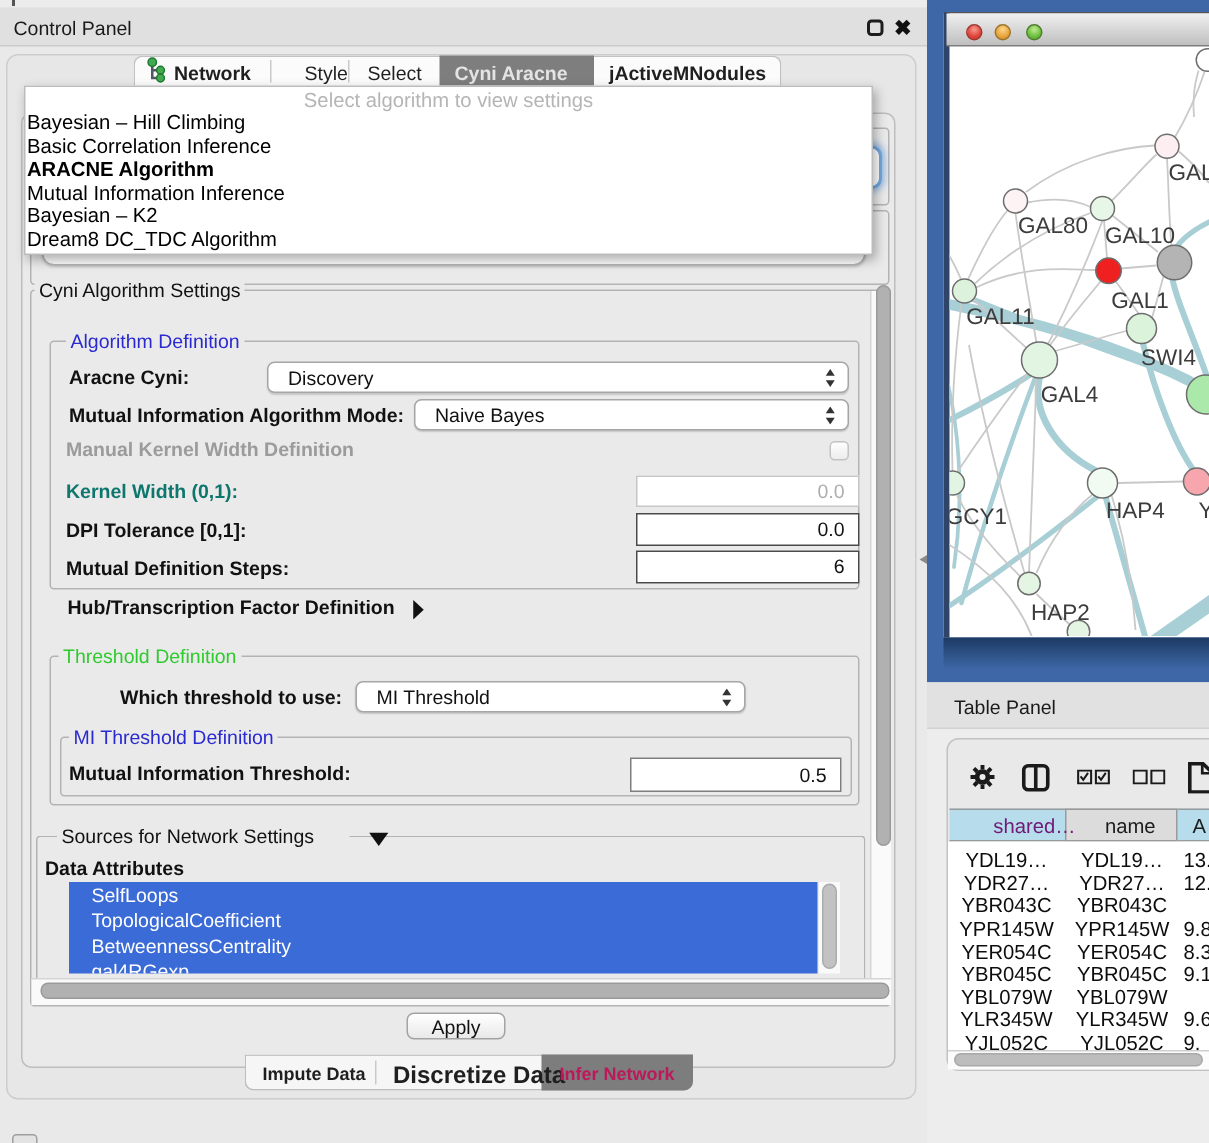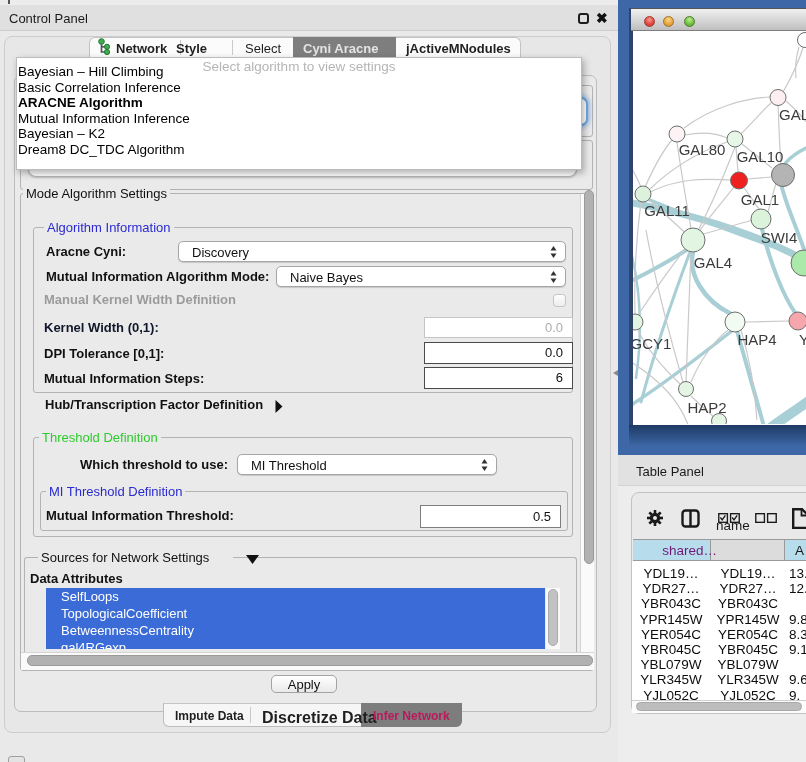--- a/index.html
+++ b/index.html
@@ -35,30 +35,30 @@
 <div class="abs" style="left:180px;top:40px;width:1px;height:15px;background:#c9c9c9"></div>
 <div class="abs" style="left:232px;top:40px;width:1px;height:15px;background:#c9c9c9"></div>
 <svg class="abs" style="left:97px;top:37px" width="14" height="19" viewBox="0 0 14 19">
  <path d="M4.5 6.5 V15 H9" fill="none" stroke="#555566" stroke-width="1.7"></path>
  <path d="M4.5 9.8 H9" fill="none" stroke="#555566" stroke-width="1.7"></path>
  <circle cx="4.5" cy="4.5" r="2.8" fill="#44aa52" stroke="#1e7a30" stroke-width="1"></circle>
  <circle cx="10" cy="9.8" r="2.6" fill="#44aa52" stroke="#1e7a30" stroke-width="1"></circle>
  <circle cx="10" cy="15" r="2.6" fill="#44aa52" stroke="#1e7a30" stroke-width="1"></circle>
 </svg>
 <div class="abs" style="left:116px;top:41px;font-weight:bold;color:#1f1f1f">Network</div>
-<div class="abs" style="left:176px;top:41px;font-weight:bold;color:#1f1f1f">Style</div>
+<div class="abs" style="left:203px;top:41px;font-weight:normal;color:#1f1f1f">Style</div>
 <div class="abs" style="left:245px;top:41px;font-weight:normal;color:#1f1f1f">Select</div>
 <div class="abs" style="left:303px;top:41px;font-weight:bold;color:#e4e4e4">Cyni Aracne</div>
 <div class="abs" style="left:406px;top:41px;font-weight:bold;color:#1f1f1f">jActiveMNodules</div>
 
 <div class="gbox" style="left:20px;top:193px;width:574px;height:478px"></div>
-<div class="gtitle" style="left:23px;top:187px">Mode Algorithm Settings</div>
+<div class="gtitle" style="left:23px;top:187px">Cyni Algorithm Settings</div>
 
 <div class="gbox" style="left:33px;top:227px;width:540px;height:166px"></div>
-<div class="gtitle" style="left:44px;top:221px;color:#2a2ad0">Algorithm Information</div>
+<div class="gtitle" style="left:44px;top:221px;color:#2a2ad0">Algorithm Definition</div>
 
 <div class="lbl" style="left:46px;top:244px">Aracne Cyni:</div>
 <div class="combo" style="left:178px;top:241px;width:388px;height:21px">
     <span class="tx">Discovery</span>
 <svg class="ar" viewBox="0 0 7 12">
       <path d="M3.5 0 L6.5 4.5 H0.5 Z" fill="#333"></path>
       <path d="M3.5 12 L6.5 7.5 H0.5 Z" fill="#333"></path>
     </svg>
   </div>
 
@@ -67,27 +67,27 @@
     <span class="tx">Naive Bayes</span>
 <svg class="ar" viewBox="0 0 7 12">
       <path d="M3.5 0 L6.5 4.5 H0.5 Z" fill="#333"></path>
       <path d="M3.5 12 L6.5 7.5 H0.5 Z" fill="#333"></path>
     </svg>
   </div>
 
 <div class="lbl" style="left:44px;top:292px;color:#9b9b9b">Manual Kernel Width Definition</div>
 <div class="abs" style="left:553px;top:294px;width:13px;height:13px;background:linear-gradient(#fefefe,#ededed);border:1px solid #c3c3c3;border-radius:3.5px"></div>
 
-<div class="lbl" style="left:44px;top:320px;color:#0f172a">Kernel Width (0,1):</div>
+<div class="lbl" style="left:44px;top:320px;color:#0f766e">Kernel Width (0,1):</div>
 <div class="tf" style="left:424px;top:317px;width:149px;height:21px;border:1px solid #c6c6c6;color:#adadad">0.0</div>
 
 <div class="lbl" style="left:44px;top:346px">DPI Tolerance [0,1]:</div>
 <div class="tf" style="left:424px;top:342px;width:149px;height:22px;border:1px solid #4a4a4a;color:#111">0.0</div>
 
-<div class="lbl" style="left:44px;top:371px">Mutual Information Steps:</div>
+<div class="lbl" style="left:44px;top:371px">Mutual Definition Steps:</div>
 <div class="tf" style="left:424px;top:367px;width:149px;height:22px;border:1px solid #4a4a4a;color:#111">6</div>
 
 <div class="lbl" style="left:45px;top:397px">Hub/Transcription Factor Definition</div>
 <svg class="abs" style="left:275px;top:400px" width="8" height="13" viewBox="0 0 8 13">
     <path d="M0.5 0 L7.5 6.5 L0.5 13 Z" fill="#111"></path>
   </svg>
 
 <div class="gbox" style="left:33px;top:437px;width:540px;height:100px"></div>
 <div class="gtitle" style="left:39px;top:431px;color:#2ecb2e">Threshold Definition</div>
 
@@ -127,21 +127,21 @@
 
 <div class="abs" style="left:163px;top:703px;width:299px;height:24px;background:#f6f6f6;border:1px solid #bdbdbd;border-radius:0 0 6px 6px;border-top:1px solid #c6c6c6"></div>
 <div class="abs" style="left:361px;top:703px;width:101px;height:24px;background:#7d7d7d;border-radius:0 0 6px 0"></div>
 <div class="abs" style="left:250px;top:707px;width:1px;height:16px;background:#c9c9c9"></div>
 <div class="abs" style="left:175px;top:709px;font-size:12px;font-weight:bold;color:#1f1f1f">Impute Data</div>
 <div class="abs" style="left:262px;top:709px;font-size:16px;font-weight:bold;color:#1f1f1f">Discretize Data</div>
 <div class="abs" style="left:373px;top:709px;font-size:12px;font-weight:bold;color:#be185d">Infer Network</div>
 
 <div class="abs" style="left:16px;top:57px;width:566px;height:113px;background:#fff;border:1px solid #bcbcbc;box-shadow:2px 3px 7px rgba(0,0,0,.3)"></div>
 <div class="abs" style="left:16px;top:59px;width:566px;text-align:center;font-size:13.5px;color:#b5b5b5">Select algorithm to view settings</div>
-<div class="abs" style="left:18px;top:64px;font-size:13.5px;line-height:15.6px;color:#000">Bayesian – Hill Climbing<br>Basic Correlation Inference<br><b>ARACNE Algorithm</b><br>Mutual Information Inference<br>Bayesian – K2<br>Dream8 DC_TDC Algorithm</div>
+<div class="abs" style="left:18px;top:74px;font-size:13.5px;line-height:15.6px;color:#000">Bayesian – Hill Climbing<br>Basic Correlation Inference<br><b>ARACNE Algorithm</b><br>Mutual Information Inference<br>Bayesian – K2<br>Dream8 DC_TDC Algorithm</div>
 
 <div class="abs" style="left:8px;top:756px;width:17px;height:12px;background:#e3e3e3;border:1px solid #9f9f9f;border-radius:3px"></div>
 
 <div class="abs" style="left:613px;top:370px;width:0;height:0;border-top:3.5px solid transparent;border-bottom:3.5px solid transparent;border-right:5px solid #8a8a8a"></div>
 
 <div class="abs" style="left:618px;top:0;width:188px;height:455px;background:#3d67a6"></div>
 
 <div class="abs" style="left:629px;top:8px;width:177px;height:417px;background:#fff;border-left:4px solid #2e4469;border-top:1px solid #56565a"></div>
 <div class="abs" style="left:631px;top:9px;width:175px;height:22px;background:linear-gradient(#f0f0f0,#bfbfbf);border-bottom:1px solid #7e7e7e"></div>
 <div class="abs" style="left:644px;top:16px;width:11px;height:11px;border-radius:50%;background:radial-gradient(circle at 50% 30%,#f49a90 0%,#e0443a 60%,#c43c32 100%);border:1px solid #9e3830"></div>
@@ -266,21 +266,21 @@
  <rect x="13.75" y="0.75" width="9.5" height="9.5" fill="none" stroke="#1a1a1a" stroke-width="1.5"></rect>
 </svg>
 <svg class="abs" style="left:792px;top:508px" width="14" height="21" viewBox="0 0 14 21">
  <path d="M1.2 1.2 H10 L16 7 V20 H1.2 Z" fill="none" stroke="#1a1a1a" stroke-width="2.4"></path>
  <path d="M9.5 1.2 L9.5 7.5 L16 7.5" fill="none" stroke="#1a1a1a" stroke-width="1.8"></path>
 </svg>
 
 <div class="abs" style="left:633px;top:539px;width:173px;height:22px;background:#b7dcec;border-top:1px solid #9a9a9a;border-bottom:1px solid #9a9a9a"></div>
 <div class="abs" style="left:710px;top:539px;width:75px;height:22px;background:#dcdcdc;border:1px solid #9a9a9a;border-top:1px solid #9a9a9a"></div>
 <div class="abs" style="left:641px;top:543px;width:76px;text-align:right;font-size:13.5px;color:#701a75">shared…</div>
-<div class="abs" style="left:716px;top:518px;width:75px;font-size:13.5px;color:#1c1c1c">name</div>
+<div class="abs" style="left:716px;top:543px;width:75px;text-align:center;font-size:13.5px;color:#1c1c1c">name</div>
 <div class="abs" style="left:795px;top:543px;font-size:13.5px;color:#1c1c1c">A</div>
 
 <div class="abs" style="left:632px;top:561px;width:174px;height:139px;background:#fff;overflow:hidden">
  <div class="abs" style="left:1px;top:5px;width:76px;text-align:center;font-size:13.5px;line-height:15.2px;color:#0d0d0d">YDL19…<br>YDR27…<br>YBR043C<br>YPR145W<br>YER054C<br>YBR045C<br>YBL079W<br>YLR345W<br>YJL052C</div>
  <div class="abs" style="left:78px;top:5px;width:76px;text-align:center;font-size:13.5px;line-height:15.2px;color:#0d0d0d">YDL19…<br>YDR27…<br>YBR043C<br>YPR145W<br>YER054C<br>YBR045C<br>YBL079W<br>YLR345W<br>YJL052C</div>
  <div class="abs" style="left:157px;top:5px;width:30px;font-size:13.5px;line-height:15.2px;color:#0d0d0d">13.<br>12.<br>&nbsp;<br>9.8<br>8.3<br>9.1<br>&nbsp;<br>9.6<br>9.</div>
 </div>
 
 <div class="abs" style="left:632px;top:700px;width:174px;height:13px;background:#fcfcfc;border-top:1px solid #cfcfcf"></div>
 <div class="abs" style="left:636px;top:702px;width:166px;height:9px;background:#bdbdbd;border:1px solid #a8a8a8;border-radius:4.5px"></div>

